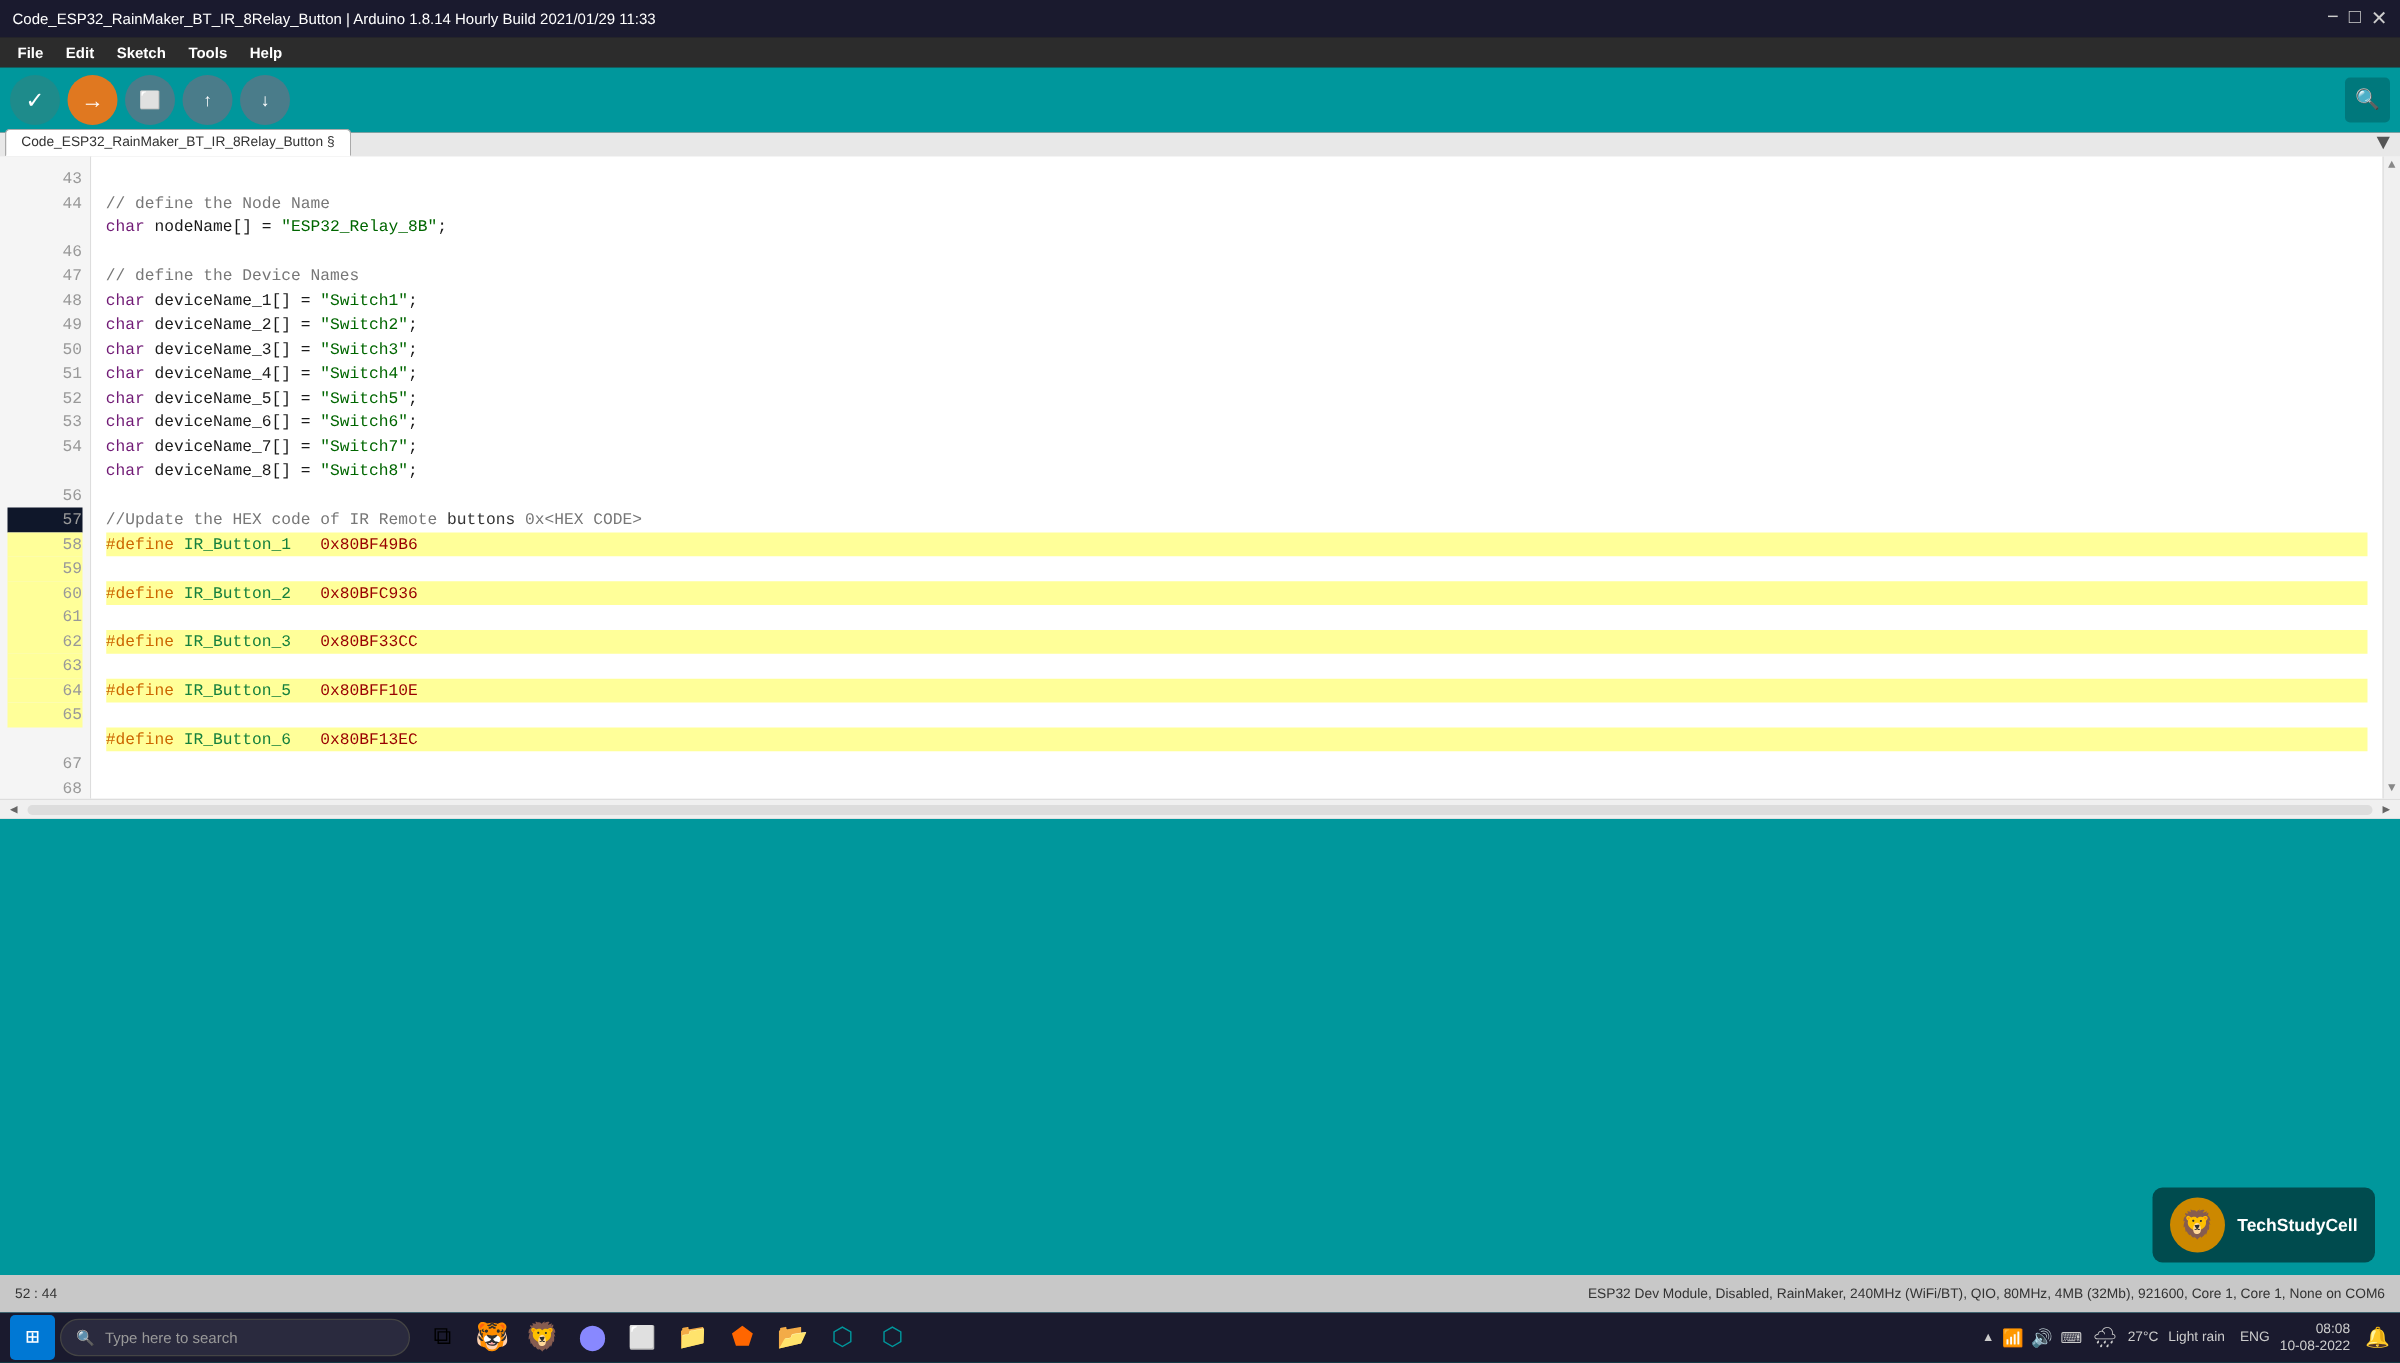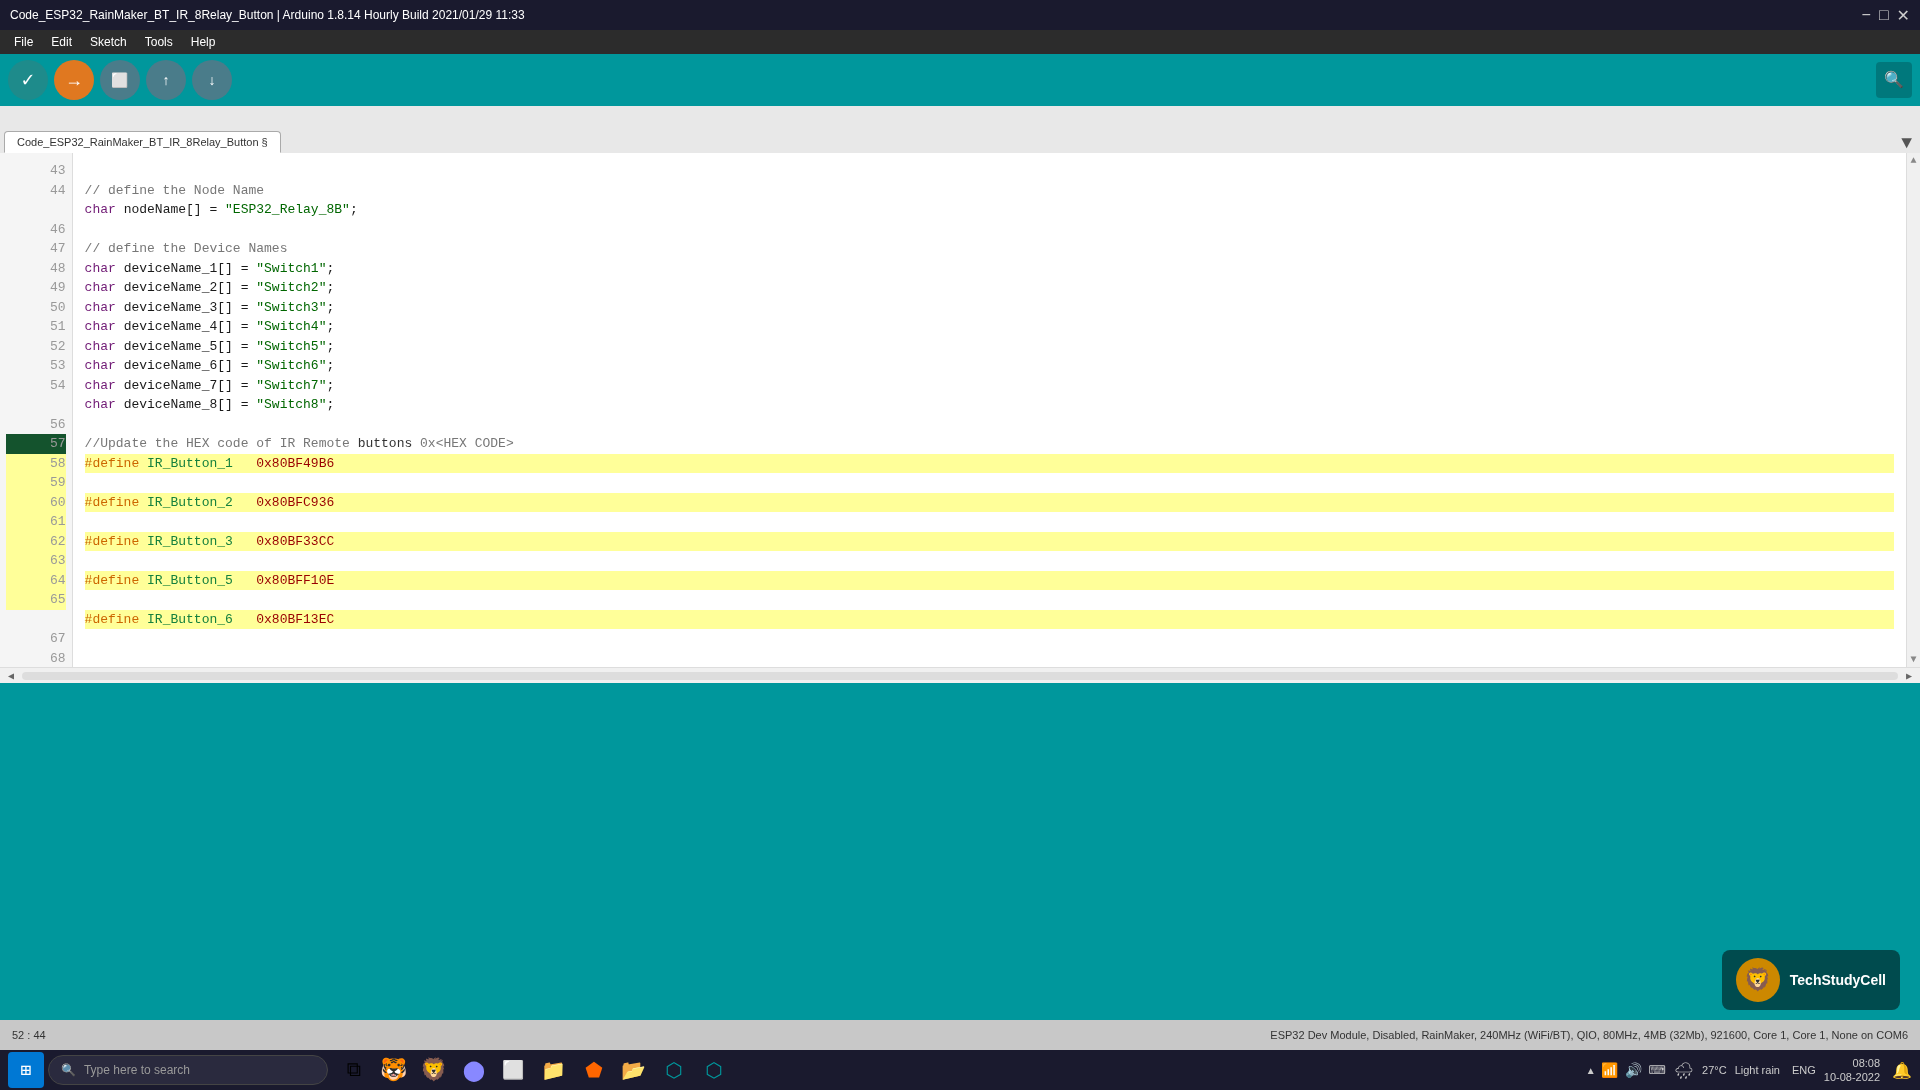--- a/index.html
+++ b/index.html
@@ -36,20 +36,21 @@
       align-items: center;
       padding: 0 6px;
       font-family: Arial, sans-serif;
       font-size: 12px;
       gap: 2px;
     }
     .menu-item {
       padding: 2px 8px;
       cursor: pointer;
       border-radius: 2px;
+      font-weight: bold;
     }
 
     
     #toolbar {
       background: #00979c;
       height: 52px;
       display: flex;
       align-items: center;
       padding: 0 8px;
       gap: 6px;
@@ -81,21 +82,21 @@
       align-items: center;
       justify-content: center;
       cursor: pointer;
       color: white;
       font-size: 16px;
     }
 
     
     #tabbar {
       background: #e8e8e8;
-      height: 47px;
+      height: 19px;
       display: flex;
       align-items: flex-end;
       padding: 0 4px;
     }
     .tab {
       background: #d4d4d4;
       border: 1px solid #aaa;
       border-bottom: none;
       padding: 4px 12px;
       font-family: Arial, sans-serif;
@@ -362,21 +363,21 @@
       <div>47</div>
       <div>48</div>
       <div>49</div>
       <div>50</div>
       <div>51</div>
       <div>52</div>
       <div>53</div>
       <div>54</div>
       <div>&nbsp;</div>
       <div>56</div>
-      <div style="background:#14532d;">57</div>
+      <div style="background:#0f172a;">57</div>
       <div style="background:#ffff99;">58</div>
       <div style="background:#ffff99;">59</div>
       <div style="background:#ffff99;">60</div>
       <div style="background:#ffff99;">61</div>
       <div style="background:#ffff99;padding-left:44px;">62</div>
       <div style="background:#ffff99;">63</div>
       <div style="background:#ffff99;">64</div>
       <div style="background:#ffff99;">65</div>
       <div>&nbsp;</div>
       <div>67</div>

